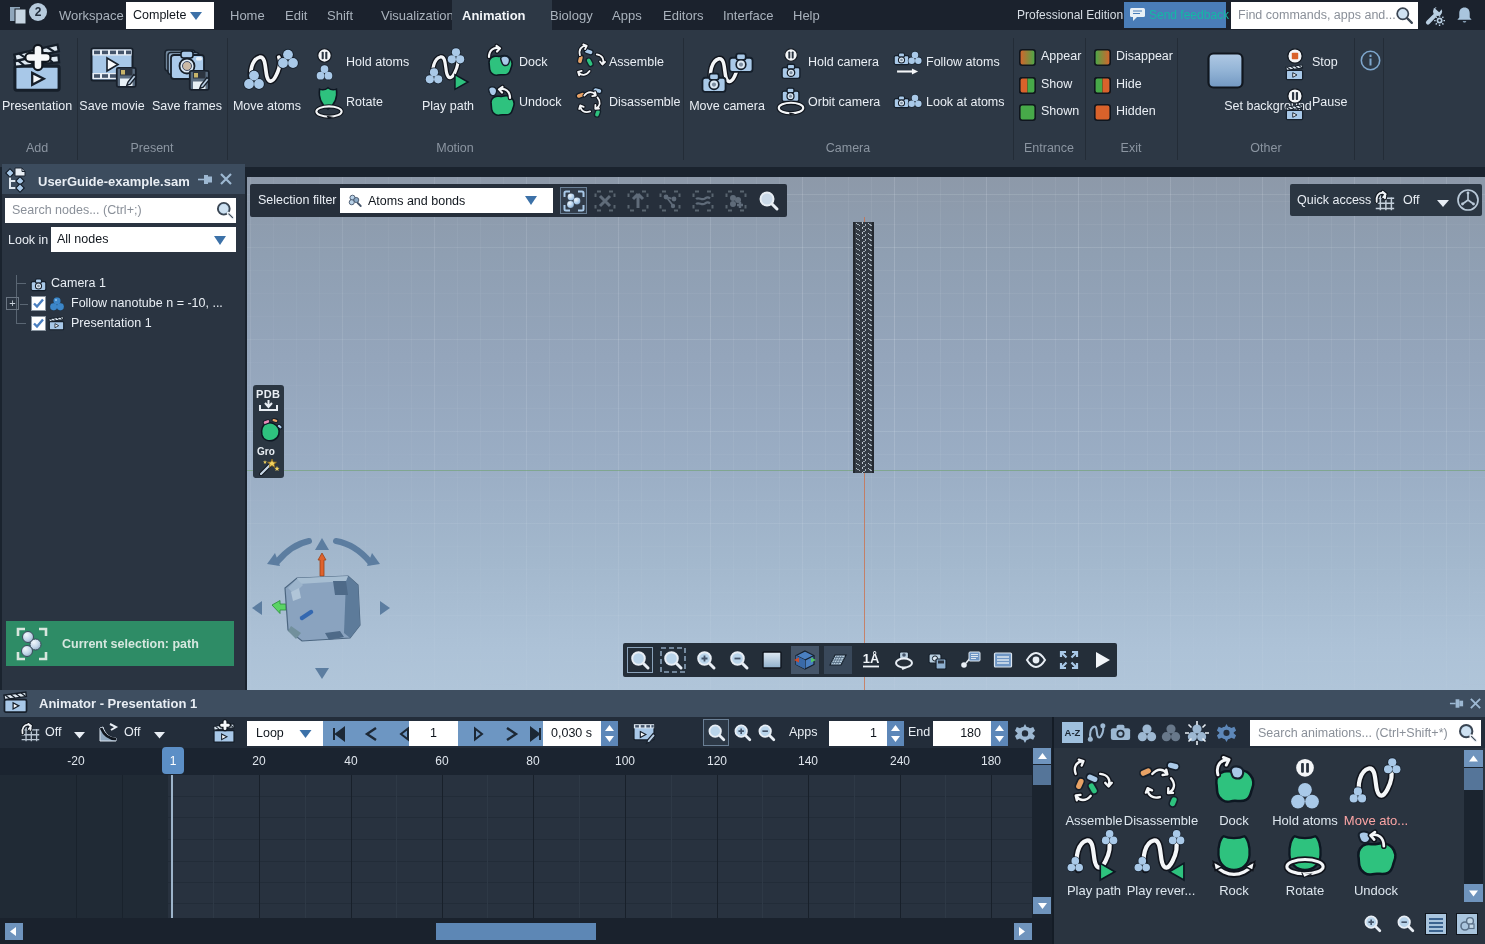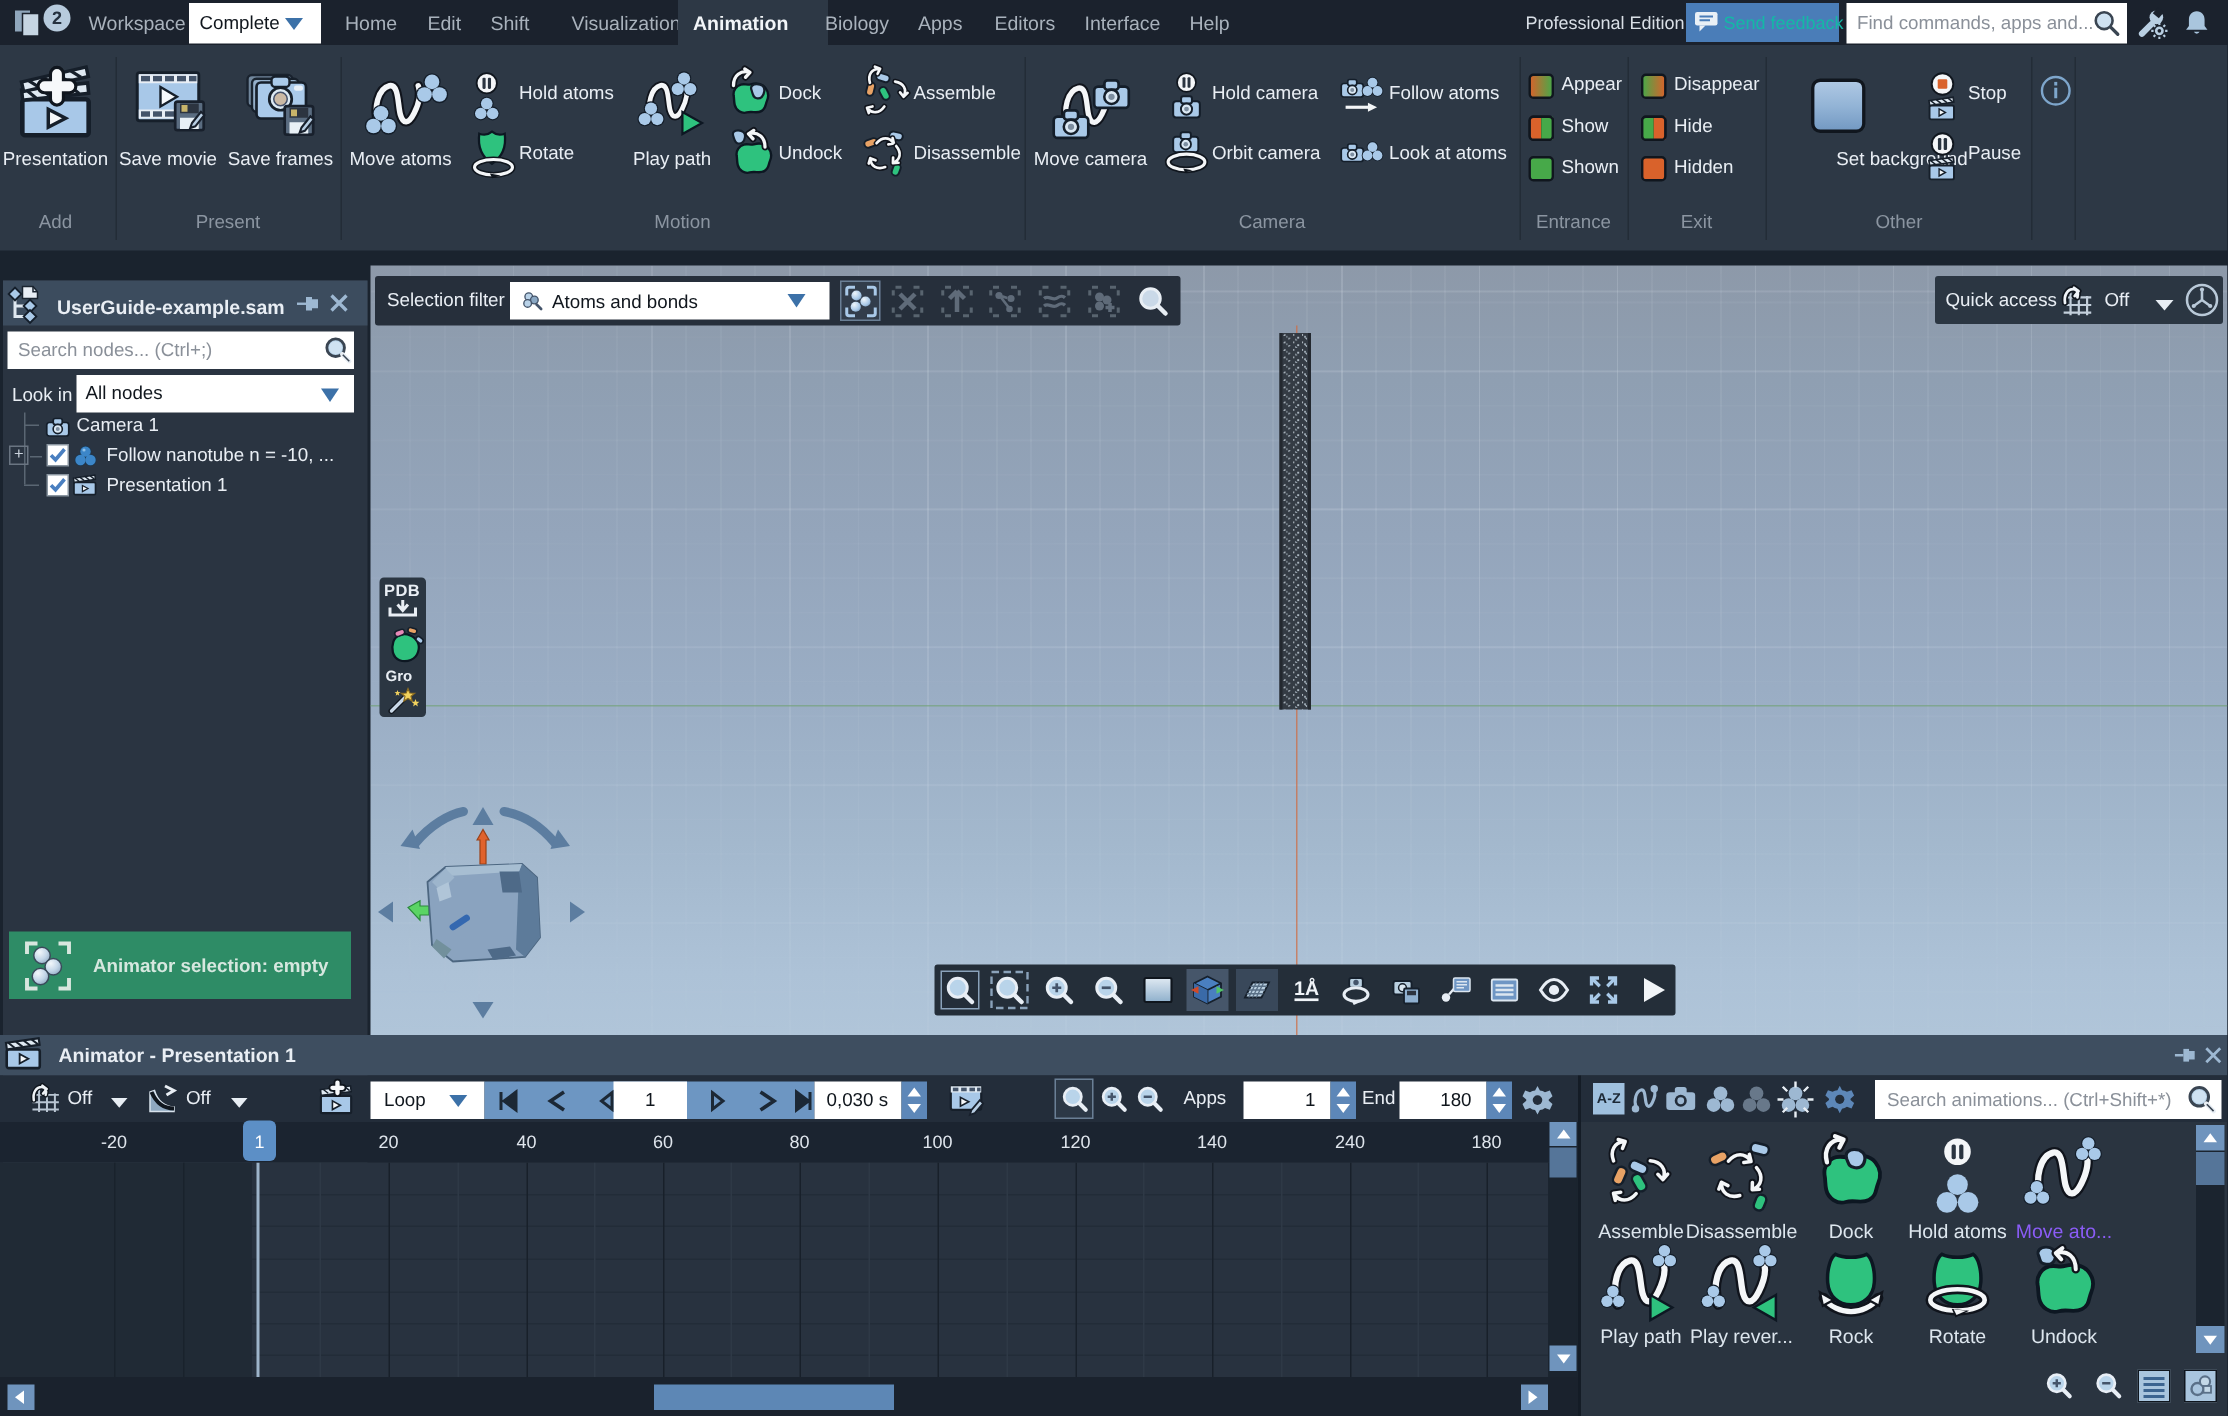--- a/index.html
+++ b/index.html
@@ -421,21 +421,21 @@
     <use href="#pausec"></use>
   </svg>
 <svg class="ab" style="left:1285px;top:104px" width="19" height="17" viewBox="0 0 26 24">
     <use href="#clap"></use>
   </svg>
 <svg class="ab" style="left:1360px;top:50px" width="21" height="21" viewBox="0 0 21 21">
     <circle cx="10.5" cy="10.5" r="9.2" fill="none" stroke="#7ea6cc" stroke-width="1.6"></circle>
     <rect x="9.5" y="8.5" width="2" height="7" fill="#7ea6cc"></rect>
     <rect x="9.5" y="4.6" width="2" height="2.4" fill="#7ea6cc"></rect>
   </svg>
-<div class="ab" style="left:2px;top:187px;width:243px;height:640px;background:#2a3441">
+<div class="ab" style="left:2px;top:164px;width:243px;height:640px;background:#2a3441">
     <div class="ab" style="left:0;top:0;width:243px;height:30px;background:#3c4c5e"></div>
     <svg class="ab" style="left:3px;top:3px" width="24" height="26" viewBox="0 0 24 26">
       <path d="M10 1 L17 1 L20 4.5 L20 9 L10 9 Z" fill="#e8eef5" stroke="#1a2430" stroke-width="1"></path>
       <path d="M17 1 L17 4.5 L20 4.5" fill="none" stroke="#1a2430" stroke-width="1"></path>
       <path d="M5 7 V21 H14 M5 14 H14" fill="none" stroke="#dfe8f0" stroke-width="2"></path>
       <rect x="2" y="3" width="6" height="6" fill="#a9c9e8" stroke="#141e2a" stroke-width="1.2" transform="rotate(45 5 6)"></rect>
       <rect x="12" y="11" width="6" height="6" fill="#a9c9e8" stroke="#141e2a" stroke-width="1.2" transform="rotate(45 15 14)"></rect>
       <rect x="12" y="18" width="6" height="6" fill="#a9c9e8" stroke="#141e2a" stroke-width="1.2" transform="rotate(45 15 21)"></rect>
     </svg>
     <div class="lbl" style="left:36px;top:10px;font-weight:bold;font-size:13px">UserGuide-example.sam</div>
@@ -497,21 +497,21 @@
       <radialGradient id="sph" cx="0.35" cy="0.3" r="0.9">
         <stop offset="0" stop-color="#f2f7fb"></stop>
         <stop offset="0.5" stop-color="#c3d6e8"></stop>
         <stop offset="1" stop-color="#7e9ab5"></stop>
       </radialGradient>
     </defs>
     <circle cx="13" cy="10" r="5.5" fill="url(#sph)" stroke="#3a4a5a" stroke-width="1"></circle>
     <circle cx="20.5" cy="17.5" r="5.5" fill="url(#sph)" stroke="#3a4a5a" stroke-width="1"></circle>
     <circle cx="12" cy="24" r="5.5" fill="url(#sph)" stroke="#3a4a5a" stroke-width="1"></circle>
   </svg>
-<div class="lbl" style="left:62px;top:637px;color:#d6e7df;font-weight:bold">Animator selection: empty</div>
+<div class="lbl" style="left:62px;top:637px;color:#d6e7df;font-weight:bold">Current selection: path</div>
 <div class="ab" style="left:247px;top:177px;width:1238px;height:513px;background:
 linear-gradient(180deg,#8d99a9 0%,#8f9fb2 15%,#94a5bb 35%,#9aadc4 55%,#a3b8cd 75%,#adc2d7 92%,#b0c5d9 100%)">
 <div class="ab" style="left:0;top:0;width:1238px;height:513px;background:
 repeating-linear-gradient(90deg, rgba(235,242,248,0.09) 0px, rgba(235,242,248,0.09) 1px, transparent 1px, transparent 23px),
 repeating-linear-gradient(0deg, rgba(235,242,248,0.07) 0px, rgba(235,242,248,0.07) 1px, transparent 1px, transparent 23px),
 repeating-linear-gradient(90deg, rgba(240,246,252,0.13) 0px, rgba(240,246,252,0.13) 1px, transparent 1px, transparent 92px),
 repeating-linear-gradient(0deg, rgba(240,246,252,0.11) 0px, rgba(240,246,252,0.11) 1px, transparent 1px, transparent 92px);
 background-position:3px 18px,0 18px,3px 18px,0 18px;-webkit-mask-image:radial-gradient(ellipse 90% 85% at 60% 28%, rgba(0,0,0,1) 0%, rgba(0,0,0,0.55) 55%, rgba(0,0,0,0.15) 100%);mask-image:radial-gradient(ellipse 90% 85% at 60% 28%, rgba(0,0,0,1) 0%, rgba(0,0,0,0.55) 55%, rgba(0,0,0,0.15) 100%)"></div>
 <div class="ab" style="left:617px;top:40px;width:1px;height:473px;background:rgba(205,110,70,0.75)"></div>
 <div class="ab" style="left:0;top:293px;width:1238px;height:1px;background:rgba(110,160,110,0.6)"></div>
@@ -999,21 +999,21 @@
   </svg>
 <div class="ab" style="left:1464px;top:768px;width:19px;height:22px;background:#557599"></div>
 <div class="ab" style="left:1464px;top:884px;width:19px;height:18px;background:#6f94bd"></div>
 <svg class="ab" style="left:1468px;top:889px" width="11" height="9" viewBox="0 0 11 8">
     <path d="M1 1 L10 1 L5.5 7 Z" fill="#fff"></path>
   </svg>
 <div class="lbl cen" style="left:1044px;top:813px;width:100px;font-size:13px;color:#dde6ee">Assemble</div>
 <div class="lbl cen" style="left:1111px;top:813px;width:100px;font-size:13px;color:#dde6ee">Disassemble</div>
 <div class="lbl cen" style="left:1184px;top:813px;width:100px;font-size:13px;color:#dde6ee">Dock</div>
 <div class="lbl cen" style="left:1255px;top:813px;width:100px;font-size:13px;color:#dde6ee">Hold atoms</div>
-<div class="lbl cen" style="left:1326px;top:813px;width:100px;font-size:13px;color:#8b5cf6">Move ato...</div>
+<div class="lbl cen" style="left:1326px;top:813px;width:100px;font-size:13px;color:#fca5a5">Move ato...</div>
 <div class="lbl cen" style="left:1044px;top:883px;width:100px;font-size:13px;color:#dde6ee">Play path</div>
 <div class="lbl cen" style="left:1111px;top:883px;width:100px;font-size:13px;color:#dde6ee">Play rever...</div>
 <div class="lbl cen" style="left:1184px;top:883px;width:100px;font-size:13px;color:#dde6ee">Rock</div>
 <div class="lbl cen" style="left:1255px;top:883px;width:100px;font-size:13px;color:#dde6ee">Rotate</div>
 <div class="lbl cen" style="left:1326px;top:883px;width:100px;font-size:13px;color:#dde6ee">Undock</div>
 <svg class="ab" style="left:1071px;top:760px" width="46" height="48" viewBox="0 0 30 30">
 <rect x="10" y="9" width="8" height="4.5" rx="2.2" fill="#a9c9e8" stroke="#141e2a" stroke-width="1.1" transform="rotate(24 14 11)"></rect>
 <rect x="3.5" y="11" width="4.5" height="8" rx="2.2" fill="#e8a265" stroke="#141e2a" stroke-width="1.1" transform="rotate(24 6 15)"></rect>
 <rect x="12" y="14" width="4.5" height="8" rx="2.2" fill="#2ec27e" stroke="#141e2a" stroke-width="1.1" transform="rotate(-30 14 18)"></rect>
 <g transform="translate(0,-1) scale(0.85) rotate(-20 6 6)">

